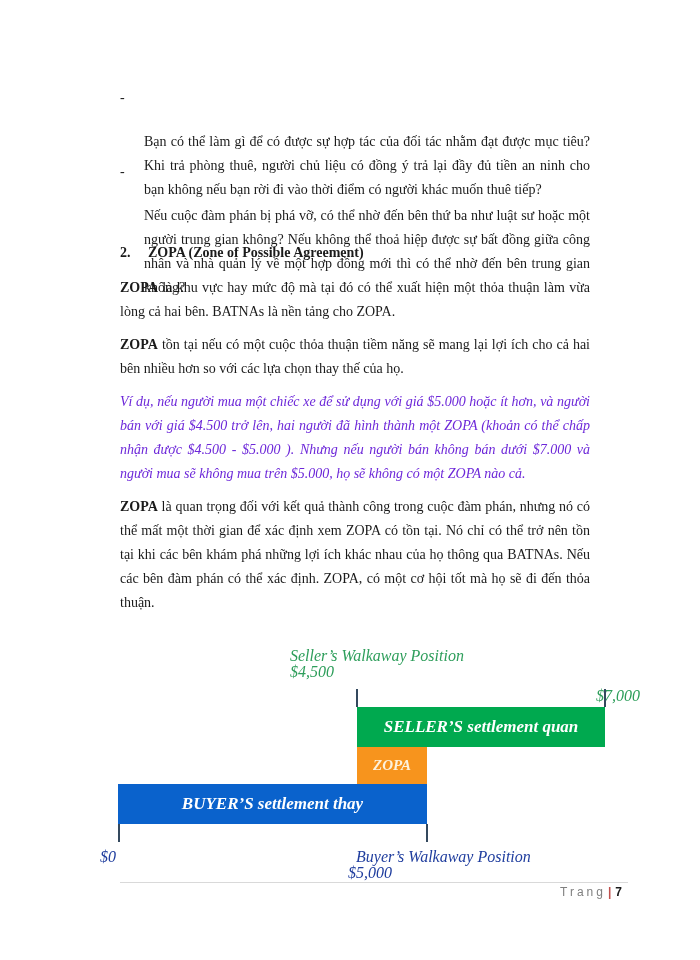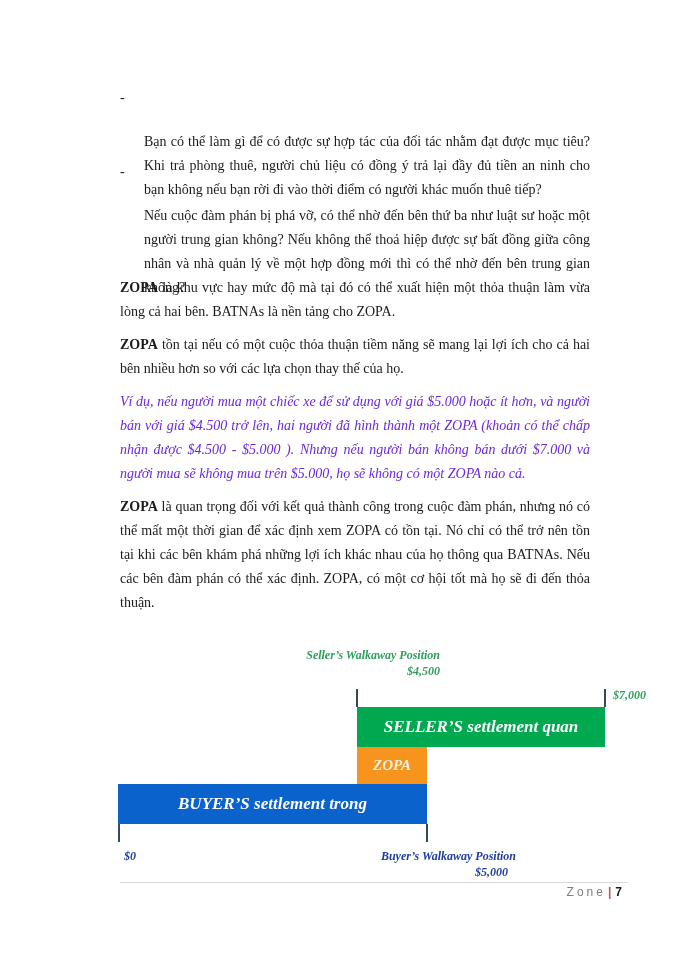--- a/index.html
+++ b/index.html
@@ -14,21 +14,21 @@
 
     .heading { position: absolute; left: 120px; top: 243px; font-size: 14px; font-weight: bold; line-height: 20px; }
     .heading .num { display: inline-block; width: 28px; }
 
     .para { position: absolute; left: 120px; width: 470px; font-size: 14px; line-height: 24px; text-align: justify; }
     .para b { font-weight: bold; }
     .para.example { color: #6d28d9; font-style: italic; }
 
     
     .diagram { position: absolute; left: 0; top: 620px; width: 700px; height: 270px; }
-    .lbl { position: absolute; font-family: "Liberation Serif", serif; font-style: italic; font-weight: bold; font-size: 12px; line-height: 15px; text-align: right; white-space: nowrap; }
+    .lbl { position: absolute; font-family: "Liberation Serif", serif; font-style: italic; font-weight: normal; font-size: 16px; line-height: 15px; text-align: left; white-space: nowrap; }
     .lbl.green { color: #2e9e5b; }
     .lbl.blue { color: #1f3d9e; }
     .tick { position: absolute; width: 2px; background: #34495e; }
     .bar { position: absolute; display: flex; align-items: center; justify-content: center; color: #ffffff; font-family: "Liberation Serif", serif; font-style: italic; font-weight: bold; white-space: nowrap; }
     .bar.seller { background: #00a94f; font-size: 17px; }
     .bar.zopa { background: #f7941d; font-size: 15px; color: #fdf1dc; }
     .bar.buyer { background: #0a62cc; font-size: 17px; }
 
     .footer-line { position: absolute; left: 120px; top: 882px; width: 508px; height: 1px; background: #d9d9d9; }
     .footer { position: absolute; right: 78px; top: 884px; font-family: "Liberation Sans", sans-serif; font-size: 12px; line-height: 16px; color: #7f7f7f; letter-spacing: 3px; }
@@ -43,20 +43,23 @@
   <div class="bullet" style="top:86px;">
     <span class="dash">-</span>
     <span class="btext">Bạn có thể làm gì để có được sự hợp tác của đối tác nhằm đạt được mục tiêu? Khi trả phòng thuê, người chủ liệu có đồng ý trả lại đầy đủ tiền an ninh cho bạn không nếu bạn rời đi vào thời điểm có người khác muốn thuê tiếp?</span>
   </div>
 
   <div class="bullet" style="top:160px;">
     <span class="dash">-</span>
     <span class="btext">Nếu cuộc đàm phán bị phá vỡ, có thể nhờ đến bên thứ ba như luật sư hoặc một người trung gian không? Nếu không thể thoả hiệp được sự bất đồng giữa công nhân và nhà quản lý về một hợp đồng mới thì có thể nhờ đến bên trung gian không?</span>
   </div>
 
+  <div class="heading">
+    <span class="num">2.</span><span>ZOPA (Zone of Possible Agreement)</span>
+  </div>
 
   <div class="para" style="top:276px;">
     <b>ZOPA</b><span> là khu vực hay mức độ mà tại đó có thể xuất hiện một thỏa thuận làm vừa lòng cả hai bên. BATNAs là nền tảng cho ZOPA.</span>
   </div>
 
   <div class="para" style="top:333px;">
     <b>ZOPA</b><span> tồn tại nếu có một cuộc thỏa thuận tiềm năng sẽ mang lại lợi ích cho cả hai bên nhiều hơn so với các lựa chọn thay thế của họ.</span>
   </div>
 
   <div class="para example" style="top:390px;">
@@ -70,28 +73,28 @@
   <div class="diagram">
     <div class="lbl green" style="left:290px; top:28px; width:150px;">Seller’s Walkaway Position</div>
     <div class="lbl green" style="left:290px; top:44px; width:150px;">$4,500</div>
     <div class="lbl green" style="left:596px; top:44px; width:50px;margin-top:24px;">$7,000</div>
 
     <div class="tick" style="left:356px; top:69px; height:18px;"></div>
     <div class="tick" style="left:604px; top:69px; height:18px;"></div>
 
     <div class="bar seller" style="left:357px; top:87px; width:248px; height:40px;">SELLER’S settlement quan</div>
     <div class="bar zopa" style="left:357px; top:127px; width:70px; height:37px;">ZOPA</div>
-    <div class="bar buyer" style="left:118px; top:164px; width:309px; height:40px;">BUYER’S settlement trong</div>
+    <div class="bar buyer" style="left:118px; top:164px; width:309px; height:40px;">BUYER’S settlement thay</div>
 
     <div class="tick" style="left:118px; top:204px; height:18px;"></div>
     <div class="tick" style="left:426px; top:204px; height:18px;"></div>
 
     <div class="lbl blue" style="left:100px; top:229px; width:36px;">$0</div>
     <div class="lbl blue" style="left:356px; top:229px; width:160px;">Buyer’s Walkaway Position</div>
     <div class="lbl blue" style="left:348px; top:245px; width:160px;">$5,000</div>
   </div>
 
   <div class="footer-line"></div>
   <div class="footer">
-    <span>Zone</span><span class="sep">|</span><span class="pnum">7</span>
+    <span>Trang</span><span class="sep">|</span><span class="pnum">7</span>
   </div>
 
 </div>
 
 </body></html>

